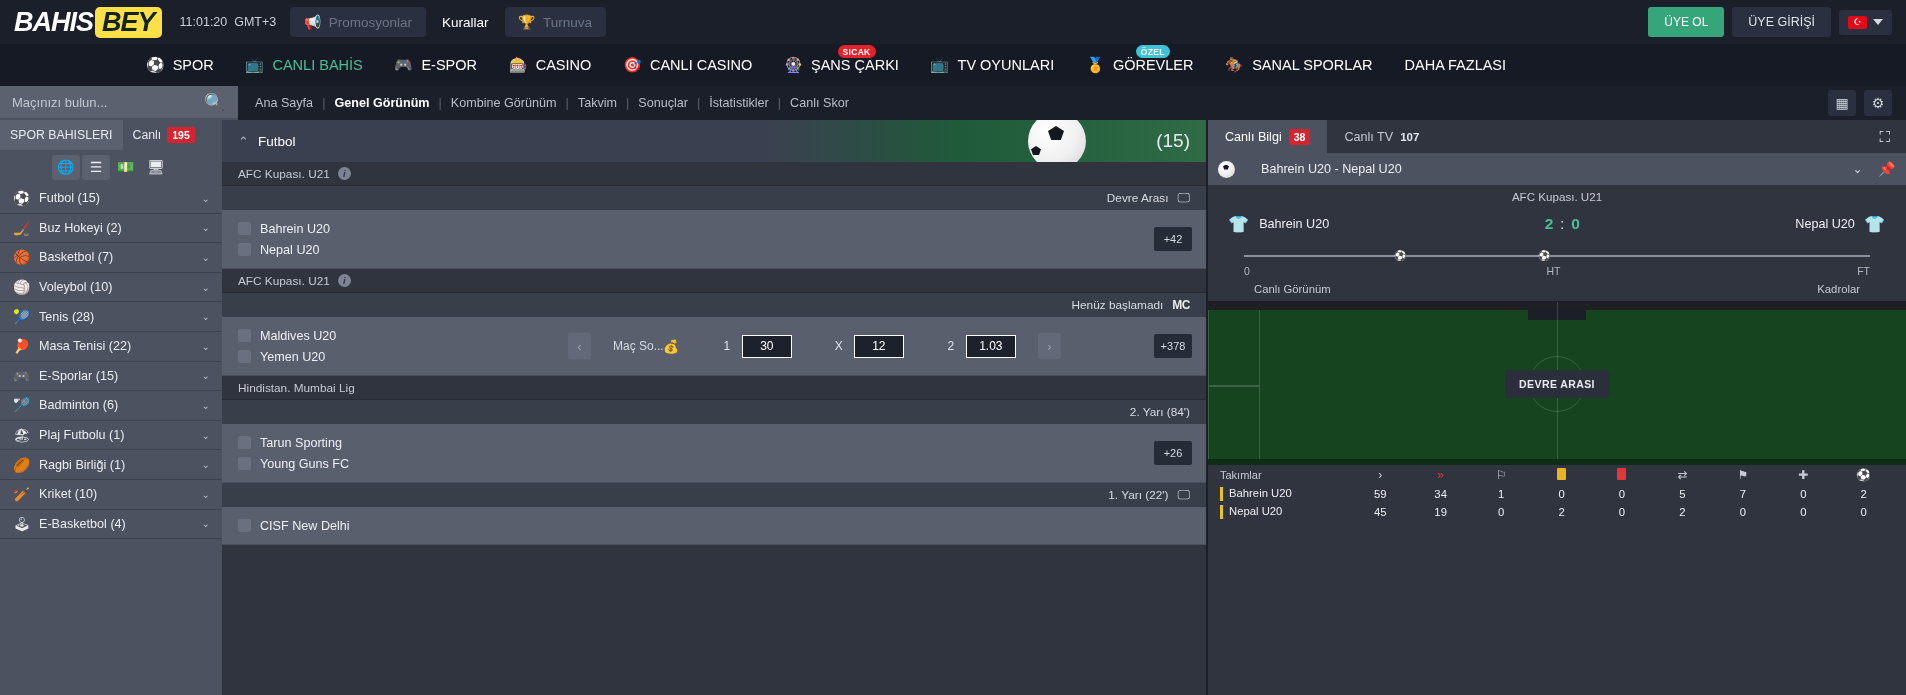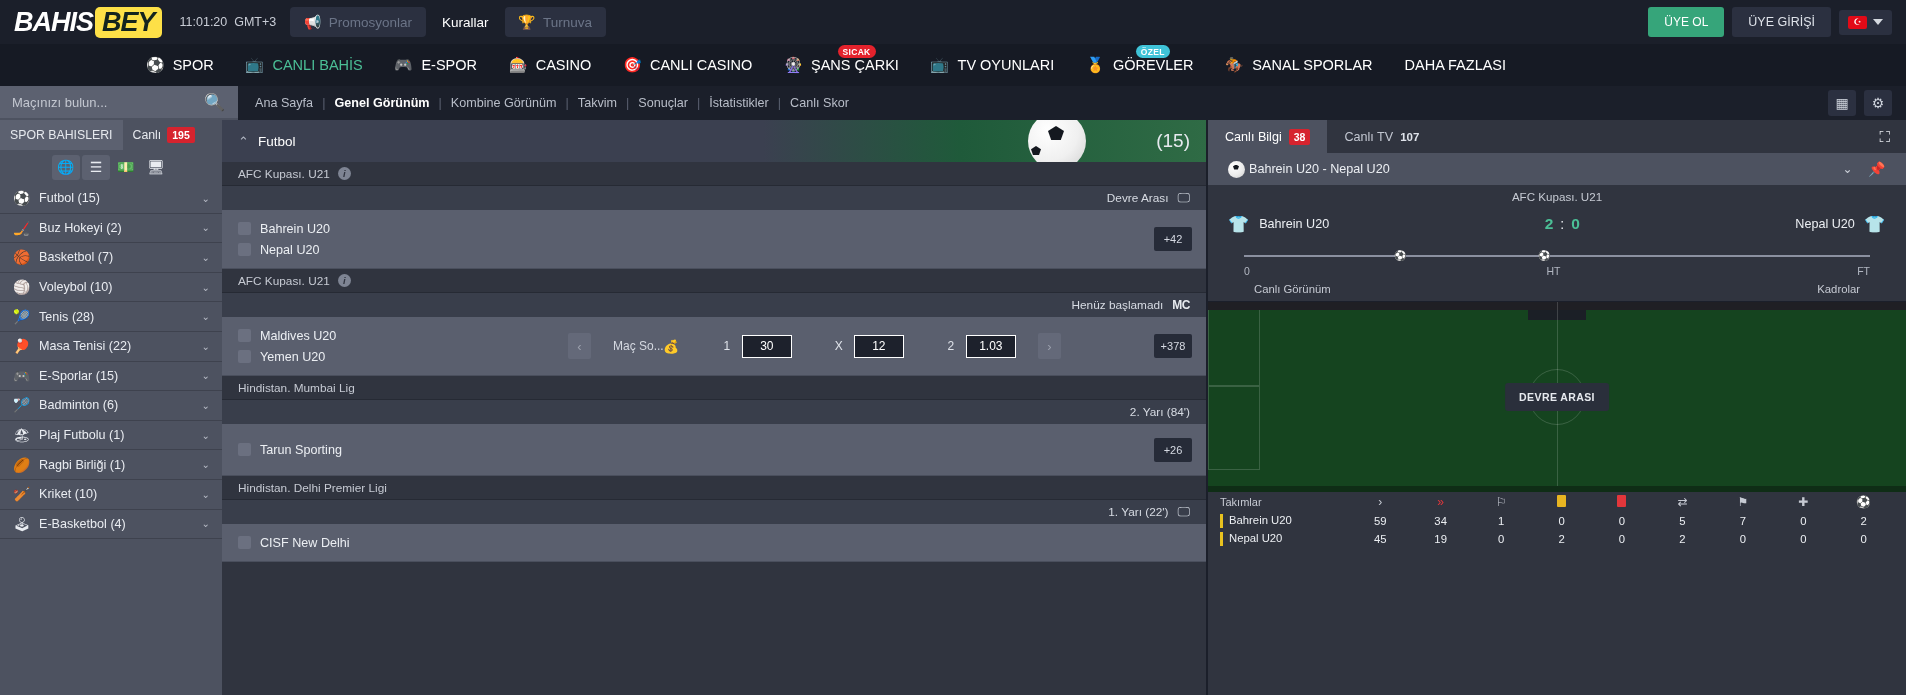--- a/index.html
+++ b/index.html
@@ -178,21 +178,21 @@
   .rtab { display:flex; align-items:center; gap:7px; padding: 0 17px; font-size: 12.6px;
           cursor: pointer; color: #c2c7d1; }
   .rtab.active { background: #4d5260; color: #fff; }
   .rtab .num { font-size: 11.5px; color:#dfe3ea; font-weight:600;}
   .rtab .numred { background: #d6232e; color:#fff; font-size: 10.5px; font-weight:bold;
                   padding: 2px 5px; border-radius:2px;}
   .expand { margin-left: auto; display:flex; align-items:center; padding: 0 16px;
             color:#e4e7ec; font-size: 15px; cursor: pointer; }
 
   .rmatch { height: 32px; background: #4d5260; display: flex; align-items: center;
-            padding: 0 20px; gap: 4px; font-size: 12.6px; color: #eceff3; }
+            padding: 0 10px; gap: 26px; font-size: 12.6px; color: #eceff3; }
   .rball { width:17px;height:17px;border-radius:50%;
            background: radial-gradient(circle at 35% 32%, #fff 0%, #ececec 55%, #c9c9c9 100%);
            position:relative;}
   .rball:before{content:"";position:absolute;left:5px;top:4px;width:6px;height:5px;background:#14181f;
      clip-path:polygon(50% 0,100% 36%,80% 100%,20% 100%,0 36%);}
   .r-right-ics { margin-left:auto; display:flex; align-items:center; gap:16px;}
   .r-chev { color:#ccd1da; font-size: 12px; cursor:pointer; }
   .r-pin { color:#e8ebf0; font-size: 14px; cursor:pointer; }
 
   .rleague { height: 22px; display:flex; align-items:center; justify-content:center;
@@ -209,21 +209,21 @@
   .timeline { padding: 8px 36px 4px; background:#30343f; }
   .tl-bar { position: relative; height: 14px; }
   .tl-line { position:absolute; top: 6px; left:0; right:0; height:2px; background:#8b90a0; }
   .tl-dot { position:absolute; top: 1px; width:11px; height:11px; color:#c9ced8; font-size:10px;
             text-align:center; line-height:11px;}
   .tl-labels { display:flex; justify-content:space-between; font-size:10.5px; color:#b2b7c2;
                margin-top: 2px; }
   .tl-sub { display:flex; justify-content:space-between; font-size:11.3px; color:#c6cad3;
             padding: 2px 46px 6px; }
 
-  .pitch { height: 191px; background: #15441f; position:relative; margin: 0;
+  .pitch { height: 164px; background: #15441f; position:relative; margin: 0;
            border-top: 1px solid #1b1f2a; overflow:hidden;}
   .pitch .line { position:absolute; background: rgba(255,255,255,.16); }
   .pitch .mid { left:50%; top:0; bottom:0; width:1px; }
   .pitch .circle { position:absolute; left:50%; top:50%; width:56px; height:56px; margin:-28px 0 0 -28px;
                    border:1px solid rgba(255,255,255,.16); border-radius:50%; }
   .pitch .boxL { left:0; top:34px; width:52px; height:84px; border:1px solid rgba(255,255,255,.16);}
   .pitch .boxR { right:0; top:34px; width:52px; height:84px; border:1px solid rgba(255,255,255,.16);}
   .halftime-badge {
     position:absolute; left:50%; top:50%; transform: translate(-50%,-50%);
     background:#2a2f3b; color:#e7eaef; font-size: 10.5px; font-weight:600;
@@ -525,28 +525,29 @@
       </div>
       <div class="statusrow">
         <span>2. Yarı  (84')</span>
       </div>
       <div class="matchrow">
         <div class="teams">
           <div class="team">
             <span class="tlogo"></span>
             <span>Tarun Sporting</span>
           </div>
+          <div class="team">
+            <span class="tlogo"></span>
+            <span>Young Guns FC</span>
+          </div>
         </div>
         <div class="oddsarea"></div>
         <div class="plusbtn">+26</div>
       </div>
 
-      <div class="leaguerow">
-        <span>Hindistan. Delhi Premier Ligi</span>
-      </div>
       <div class="statusrow">
         <span>1. Yarı  (22')</span>
         <span class="tv-ic">🖵</span>
       </div>
       <div class="matchrow" style="min-height:30px">
         <div class="teams">
           <div class="team">
             <span class="tlogo"></span>
             <span>CISF New Delhi</span>
           </div>

